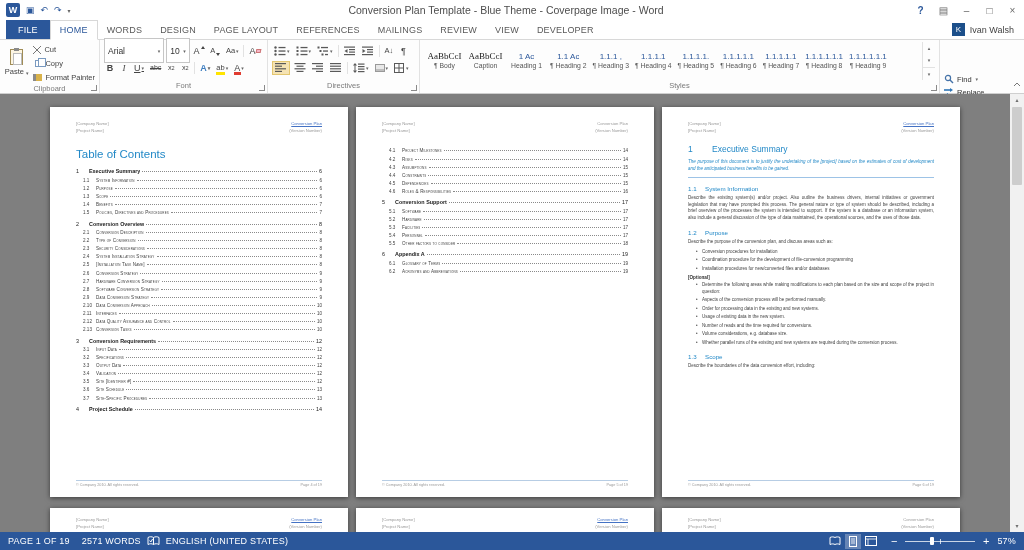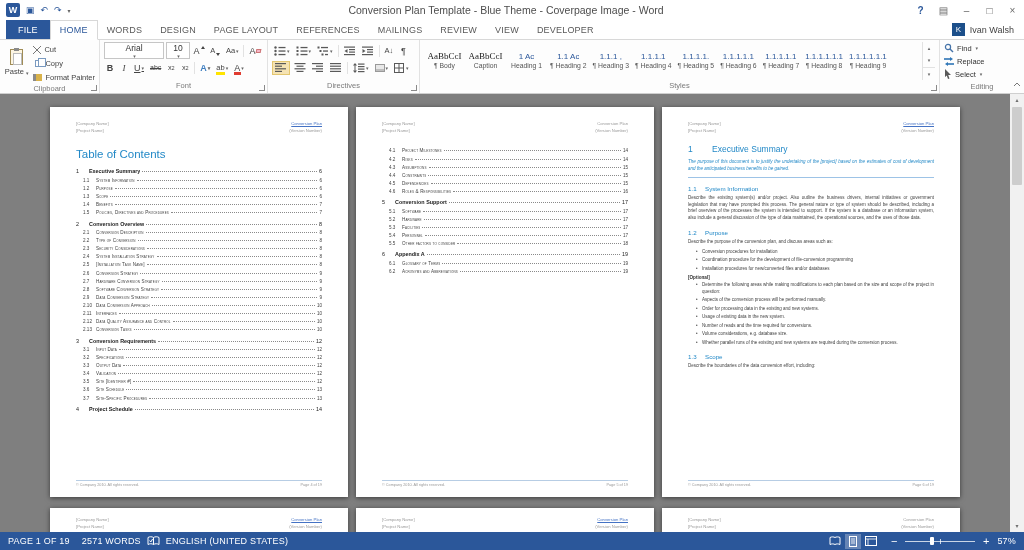--- a/index.html
+++ b/index.html
@@ -23,21 +23,21 @@
   .tab { padding:0 9px; font-size:9px; color:#595959; display:flex; align-items:center; letter-spacing:.2px; white-space:nowrap; }
   .tab.file { background:#2b579a; color:#fff; padding:0 12px; }
   .tab.active { color:#2b579a; background:#fff; border:1px solid #d8d8d8; border-bottom:1px solid #fff; margin-bottom:-1px; z-index:3; }
   .user-info { margin-left:auto; display:flex; align-items:center; gap:5px; padding-right:10px; height:100%; }
   .avatar { width:13px; height:13px; background:#1c4f8a; color:#fff; font-size:8px; display:inline-flex; align-items:center; justify-content:center; }
   .uname { font-size:9px; color:#444; }
 
   
   .ribbon { height:55px; background:#fdfdfd; border-top:1px solid #d8d8d8; border-bottom:1px solid #cfcfcf; display:flex; flex:none; position:relative; }
   .grp { position:relative; border-right:1px solid #e2e2e2; display:flex; flex-direction:column; }
-  .g-clip { width:100px; } .g-font { width:168px; } .g-para { width:152px; } .g-styles { flex:1; } .g-edit { width:84px; border-right:none; }
+  .g-clip { width:100px; } .g-font { width:168px; } .g-para { width:152px; } .g-styles { flex:1; } .g-edit { width:84px; border-right:none;margin-top:31px; }
   .grp-body { flex:1; padding:2px 4px 0; }
   .grp-label { height:13px; font-size:7.5px; color:#7a7a7a; text-align:center; line-height:12px; }
   .launcher { position:absolute; right:2px; bottom:2px; width:6px; height:6px; border-right:1px solid #8a8a8a; border-bottom:1px solid #8a8a8a; }
   .collapse-ribbon { position:absolute; right:3px; bottom:2px; }
 
   .clip-body { display:flex; gap:4px; }
   .paste { width:34px; display:flex; flex-direction:column; align-items:center; justify-content:center; gap:2px; }
   .paste-ic { width:13px; height:16px; border:1px solid #a08c55; background:#fdf6e3; position:relative; display:inline-block; }
   .paste-ic::before { content:""; position:absolute; top:-2px; left:3px; width:5px; height:3px; background:#8a8a8a; }
   .paste-ic::after { content:""; position:absolute; top:3px; left:2px; width:7px; height:10px; background:#fff; border:1px solid #bbb; }
@@ -45,21 +45,21 @@
   .minicol { display:flex; flex-direction:column; gap:3px; padding-top:2px; }
   .mini { display:flex; align-items:center; gap:3px; font-size:7.5px; color:#444; height:11px; white-space:nowrap; }
   .mic { width:9px; display:inline-flex; justify-content:center; align-items:center; }
   .mic.cut { width:8px; height:8px; background:linear-gradient(45deg,transparent 44%,#777 44%,#777 56%,transparent 56%),linear-gradient(-45deg,transparent 44%,#777 44%,#777 56%,transparent 56%); }
   .mic.sq2 { width:6px; height:7px; border:1px solid #7a9ac0; background:#fff; position:relative; display:inline-block; }
   .mic.sq2::before { content:""; position:absolute; top:-3px; left:2px; width:6px; height:7px; border:1px solid #7a9ac0; background:#fff; }
   .mic.brush { width:9px; height:7px; background:linear-gradient(90deg,#8a8a8a 0 3px,#d9b24a 3px); }
   .dd { font-size:5px; color:#666; margin-left:1px; }
 
   .frow { display:flex; align-items:center; gap:2px; height:17px; }
-  .combo { display:inline-flex; align-items:center; justify-content:space-between; border:1px solid #c6c6c6; background:#fff; height:17px; padding:0 3px; font-size:8.5px; color:#333;flex-direction:column; }
+  .combo { display:inline-flex; align-items:center; justify-content:space-between; border:1px solid #c6c6c6; background:#fff; height:25px; padding:0 3px; font-size:8.5px; color:#333; }
   .fname { width:62px; } .fsize { width:24px; }
   .fbtn { min-width:12px; height:14px; padding:0 2px; font-size:9px; color:#444; display:inline-flex; align-items:center; justify-content:center; position:relative; }
   .fbtn.b { font-weight:bold; } .fbtn.i { font-style:italic; font-family:"Liberation Serif",serif; } .fbtn.u { text-decoration:underline; }
   .fbtn.st { font-size:7px; text-decoration:line-through; }
   .fbtn.small { font-size:7.5px; }
   .fbtn.fx { color:#3f7fc1; font-weight:bold; }
   .fbtn sub,.fbtn sup { font-size:5px; }
   .bar { position:absolute; left:2px; right:5px; bottom:0; height:3px; }
   .bar.yellow { background:#ffe400; } .bar.red { background:#e03c31; }
   .tri { display:inline-block; width:0; height:0; border-left:2px solid transparent; border-right:2px solid transparent; margin-left:1px; }

